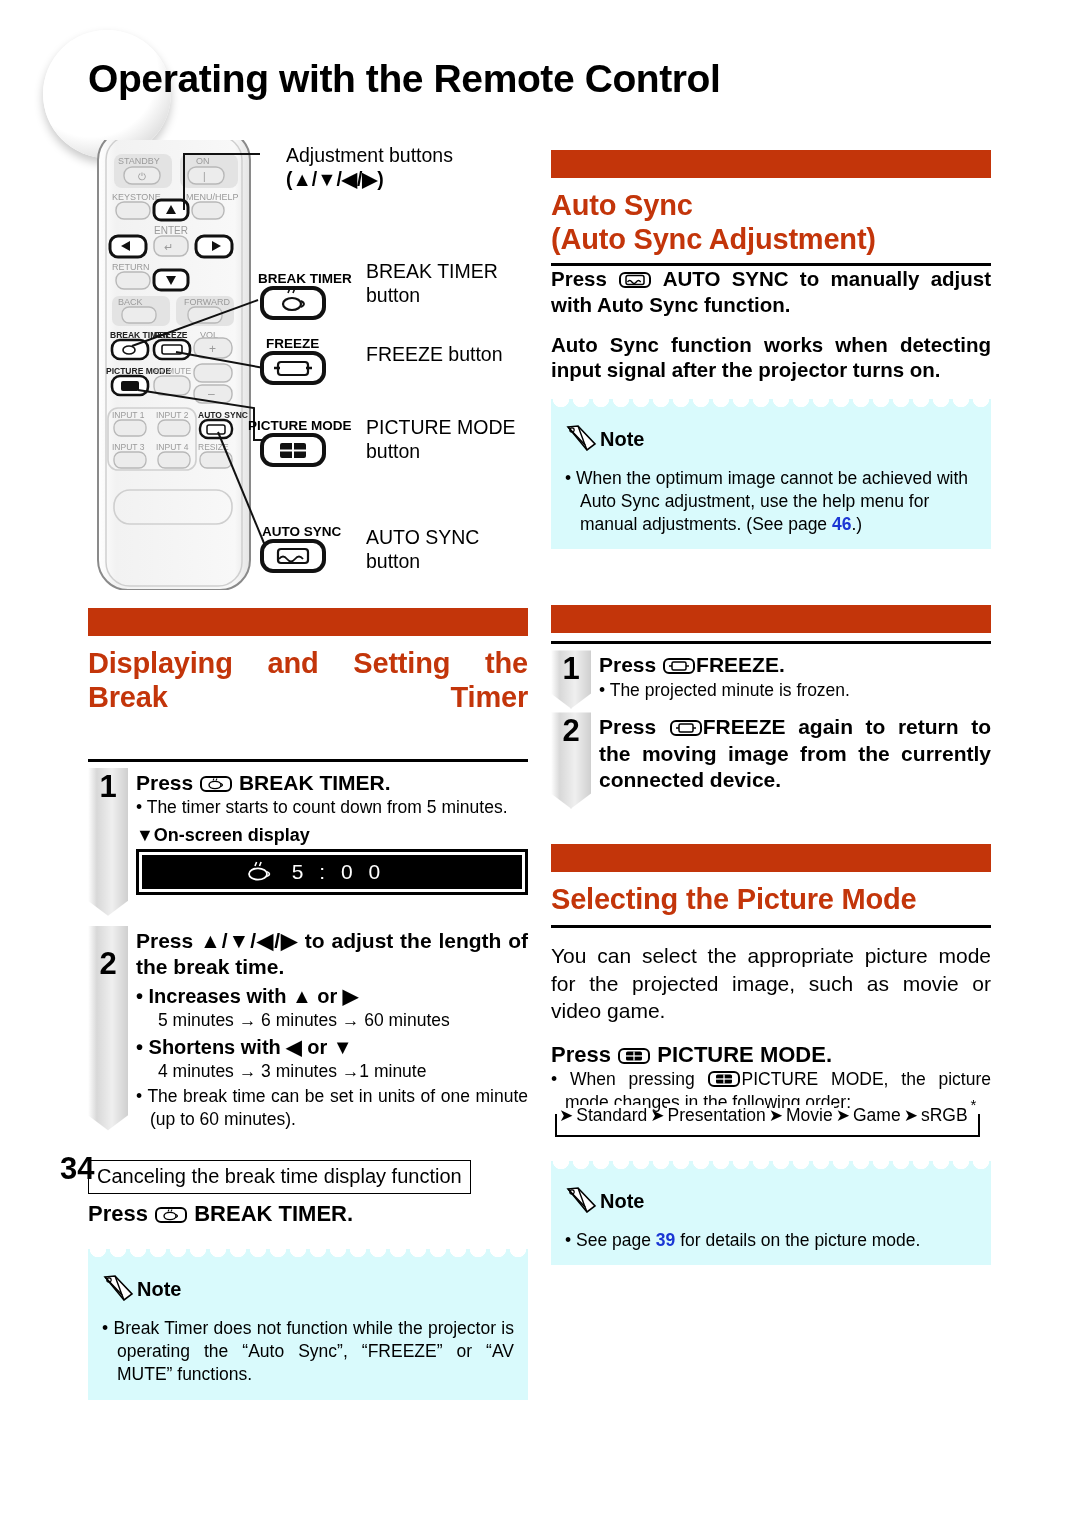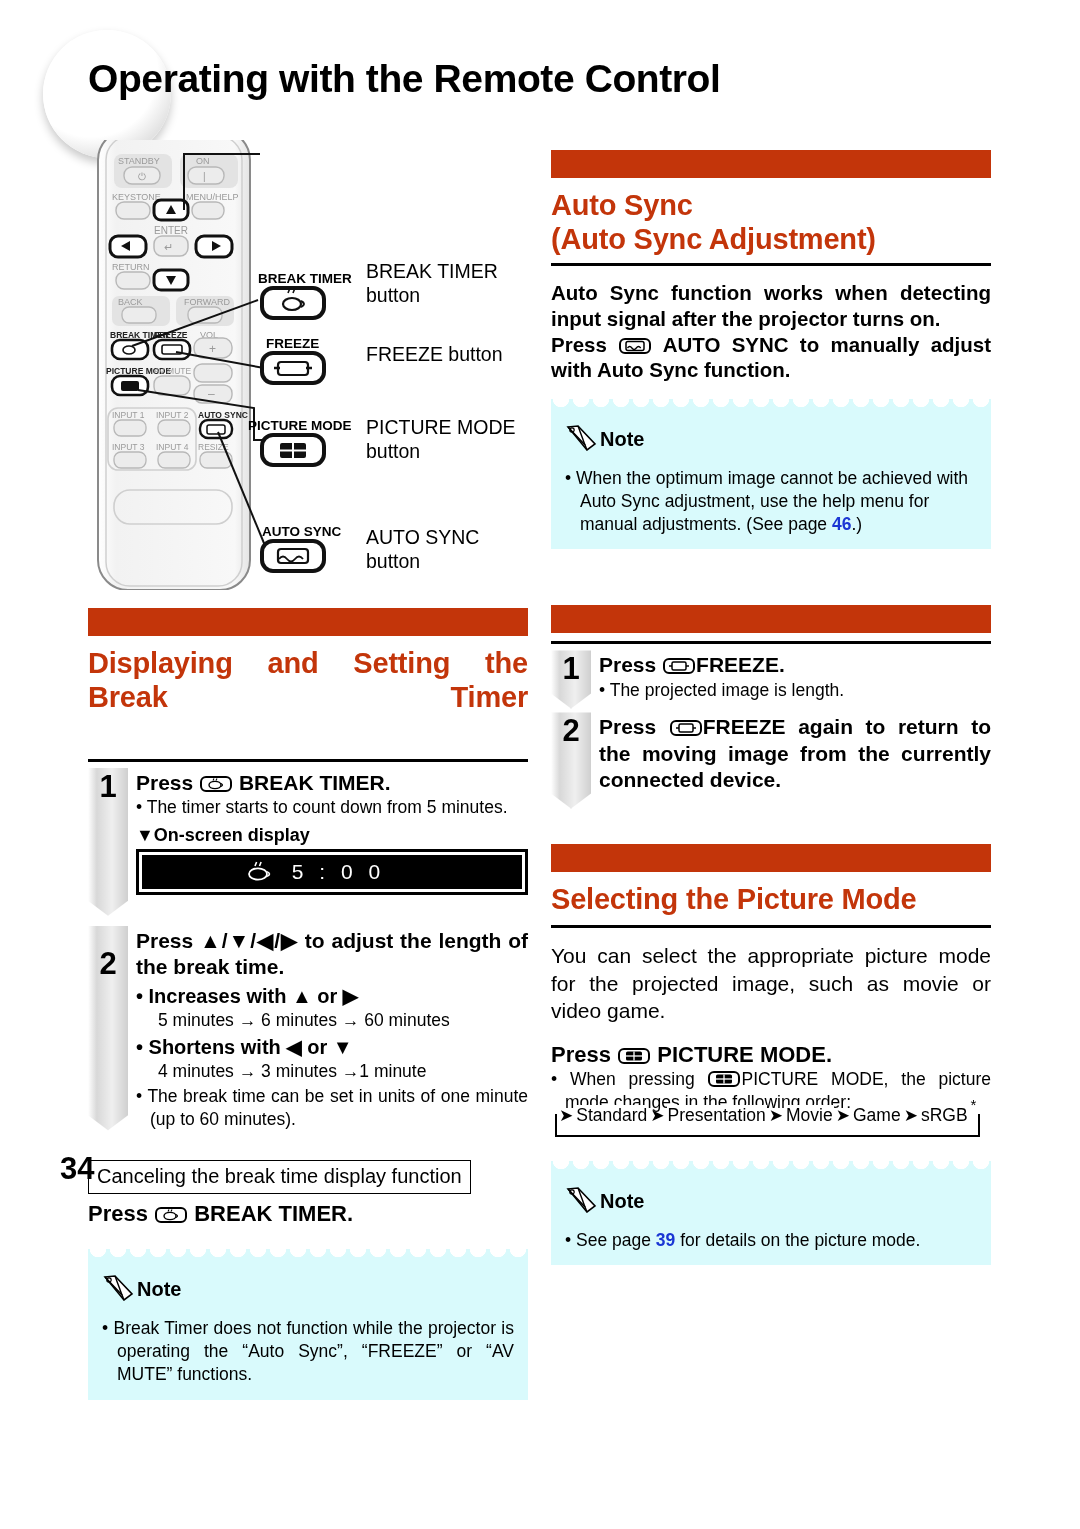--- a/index.html
+++ b/index.html
@@ -256,20 +256,24 @@
       <rect x="192" y="303" width="26" height="15" rx="2" fill="#111"></rect>
       <path d="M205 303 v15" stroke="#fff" stroke-width="2"></path>
       <path d="M192 310.5 h26" stroke="#fff" stroke-width="2"></path>
 
       <text x="174" y="396" font-size="13.5" font-weight="bold">AUTO SYNC</text>
       <rect x="174" y="401" width="62" height="30" rx="11" fill="#fff" stroke="#111" stroke-width="4"></rect>
       <rect x="190" y="409" width="30" height="14" rx="3" fill="none" stroke="#111" stroke-width="2.2"></rect>
       <path d="M191 419 q4 -5 8 0 q4 5 8 0 q4 -5 8 0" fill="none" stroke="#111" stroke-width="1.8"></path>
     </svg>
 
+    <div class="callout" style="left:198px; top:4px;">
+      <div>Adjustment buttons</div>
+      <div style="font-weight:bold;">(▲/▼/◀/▶)</div>
+    </div>
     <div class="callout" style="left:278px; top:120px;">
       <div>BREAK TIMER</div>
       <div>button</div>
     </div>
     <div class="callout" style="left:278px; top:203px;">
       <div>FREEZE button</div>
     </div>
     <div class="callout" style="left:278px; top:276px;">
       <div>PICTURE MODE</div>
       <div>button</div>
@@ -283,31 +287,31 @@
   <div class="col-right">
 
     <div>
       <div class="orange-bar"></div>
       <div class="sec-title">
         <div>Auto Sync</div>
         <div>(Auto Sync Adjustment)</div>
       </div>
       <div class="rule"></div>
 
-      <p class="body-bold">Auto Sync function works when detecting input signal after the projector turns on.</p>
       <p class="body-bold" style="margin-top:0;">
         <span>Press</span>
         <span class="btn-glyph">
           <svg width="22" height="12" viewBox="0 0 22 12">
               <rect x="2" y="1.5" width="18" height="9" rx="2" fill="none" stroke="#000" stroke-width="1.5"></rect>
               <path d="M3.5 8 q2.2 -3 4.4 0 q2.2 3 4.4 0 q2.2 -3 4.4 0" fill="none" stroke="#000" stroke-width="1.3"></path>
             </svg>
         </span>
         <span>AUTO SYNC to manually adjust with Auto Sync function.</span>
       </p>
+      <p class="body-bold">Auto Sync function works when detecting input signal after the projector turns on.</p>
 
       <div class="note">
         <div class="note-head">
           <svg width="32" height="26" viewBox="0 0 32 26">
             <path d="M3 2 L13 1 L30 19 L22 25 Z" fill="#fff" stroke="#000" stroke-width="1.6"></path>
             <path d="M3 2 L20 20 L22 25" fill="none" stroke="#000" stroke-width="1.4"></path>
             <path d="M13 1 L20 20" fill="none" stroke="#000" stroke-width="1.4"></path>
             <circle cx="7" cy="5" r="2.2" fill="none" stroke="#000" stroke-width="1.2"></circle>
           </svg>
           <span class="label">Note</span>
@@ -327,21 +331,21 @@
         <div class="step-body">
           <div class="step-head">
             <span>Press</span>
             <span class="btn-glyph">
               <svg width="22" height="12" viewBox="0 0 22 12">
                   <rect x="4" y="2" width="14" height="8" rx="1.5" fill="none" stroke="#000" stroke-width="1.5"></rect>
                   <path d="M1 6 h3 M18 6 h3" stroke="#000" stroke-width="1.6"></path>
                 </svg>
             </span><span>FREEZE.</span>
           </div>
-          <div class="bullet">The projected image is length.</div>
+          <div class="bullet">The projected minute is frozen.</div>
         </div>
       </div>
 
       <div class="step" style="margin-top:4px;">
         <div class="step-num" style="min-height:96px;">2</div>
         <div class="step-body">
           <div class="step-head justify">
             <span>Press</span>
             <span class="btn-glyph">
               <svg width="22" height="12" viewBox="0 0 22 12">

